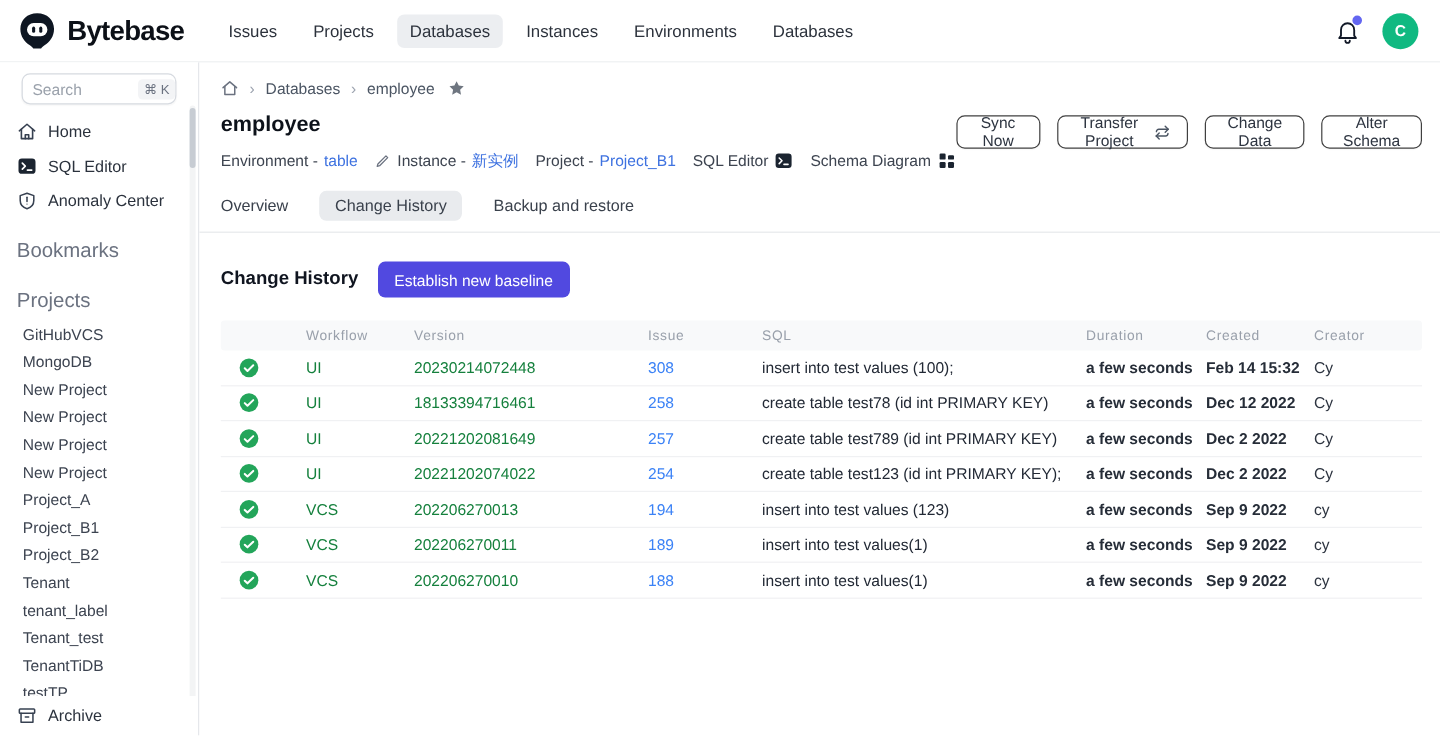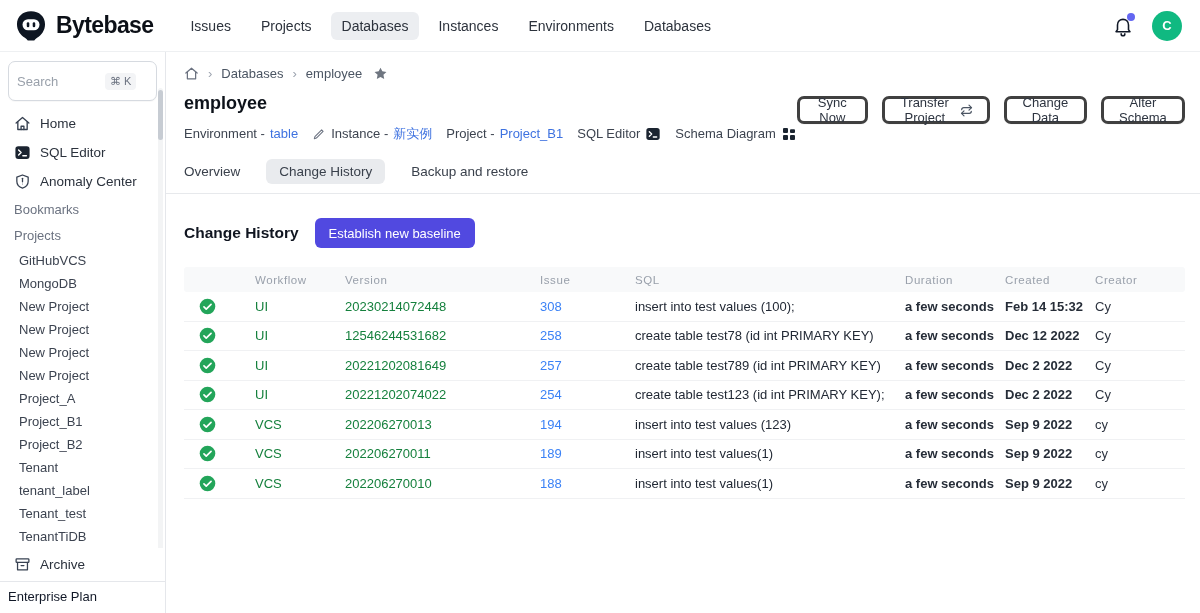--- a/index.html
+++ b/index.html
@@ -23,34 +23,34 @@
   .bell-dot { position:absolute; right:-1px; top:-2px; width:8px; height:8px; border-radius:50%; }
   .avatar { width:30px; height:30px; border-radius:50%; color:#fff; font-size:13px; font-weight:600;
     display:flex; align-items:center; justify-content:center; cursor:pointer; }
 
   
   .layout { display:flex; height:561px; }
 
   
   .sidebar { width:166px; min-width:166px; border-right:1px solid #e5e7eb; position:relative;
     padding-top:9px; background:#fff; }
-  .search-box { margin:0 8px; height:40px; border:1px solid #d6dae0; border-radius:7px;
+  .search-box { margin:0 18px; height:26px; border:1px solid #d6dae0; border-radius:7px;
     display:flex; align-items:center; padding:0 4px 0 8px; background:#fff;
     box-shadow:0 1px 1px rgba(0,0,0,.03); }
   .search-box input { border:none; outline:none; width:88px; font-size:13px; color:#374151;
     font-family:inherit; background:transparent; }
   .search-box input::placeholder { color:#9aa1ab; }
   .kbd { font-size:11px; color:#6b7280; background:#f3f4f6; border-radius:4px; padding:2px 5px;
     white-space:nowrap; }
   .side-main { margin-top:8px; }
   .side-item { display:flex; align-items:center; gap:9px; padding:6px 14px; font-size:13.5px;
     color:#2b323d; cursor:pointer; }
   .side-item .icon, .side-item .icon svg { width:17px; height:17px; }
   .side-item .icon { color:#374151; display:inline-flex; }
-  .section-label { font-size:13px; color:#6b7280; padding:5px 14px; margin-top:1px; }
+  .section-label { font-size:17px; color:#6b7280; padding:5px 14px; margin-top:12px; }
   .project-list { margin-top:1px; }
   .project-item { font-size:13px; color:#3c4350; padding:4px 14px 4px 19px; cursor:pointer;
     white-space:nowrap; }
   .side-scroll-track { position:absolute; right:2px; top:36px; height:514px; width:5px;
     background:#f3f4f5; border-radius:3px; }
   .side-scroll-thumb { position:absolute; right:2px; top:38px; height:50px; width:5px;
     background:#c7ccd3; border-radius:3px; cursor:grab; }
   .side-footer { position:absolute; left:0; right:0; bottom:0; background:#fff; }
   .side-footer .side-item { padding:8px 14px; }
   .plan-row { border-top:1px solid #e5e7eb; padding:7px 8px 9px 8px; font-size:13px;
@@ -71,21 +71,21 @@
   .meta-block { margin-top:8px; }
   .meta-row { display:flex; align-items:center; gap:14px; font-size:13px; color:#3d4450;
     line-height:23px; flex-wrap:nowrap; }
   .meta-pair { display:inline-flex; align-items:center; gap:5px; white-space:nowrap; }
   .meta-link { color:#3e72e0; cursor:pointer; }
   .meta-pair .icon { display:inline-flex; color:#6b7280; }
   .meta-pair .icon svg { width:14px; height:14px; }
   .meta-pair .icon.dark svg { width:16px; height:16px; }
   .actions { margin-left:auto; display:flex; gap:14px; padding-top:15px; }
   .btn { height:28px; display:inline-flex; align-items:center; gap:7px; padding:0 13px;
-    background:#fff; border:3px solid #404040; border-radius:7px; font-size:13px; font-weight:500;
+    background:#fff; border:1px solid #404040; border-radius:7px; font-size:13px; font-weight:500;
     color:#2d3440; cursor:pointer; box-shadow:0 1px 1px rgba(0,0,0,.03); font-family:inherit; }
   .btn .icon, .btn .icon svg { width:15px; height:15px; display:inline-flex; color:#4b5563; }
   .tabs { display:flex; align-items:center; gap:26px; margin-top:14px; padding-bottom:9px; }
   .tab { font-size:13.5px; color:#3a414c; cursor:pointer; padding:5px 0; border-radius:6px; }
   .tab.active { background:#e9ebee; padding:5px 13px; }
   .main-divider { border-bottom:1px solid #e7e9ec; }
 
   .content { padding:24px 15px 0 18px; }
   .section-head { display:flex; align-items:center; gap:16px; }
   .section-title { font-size:15.5px; font-weight:700; color:#101520; }
@@ -209,21 +209,20 @@
       <div class="side-item">
         <span class="icon">
           <svg viewBox="0 0 24 24" fill="none" stroke="currentColor" stroke-width="1.8" stroke-linecap="round" stroke-linejoin="round">
             <rect x="3" y="4" width="18" height="5" rx="1"></rect>
               <path d="M5 9v10.5h14V9"></path>
               <path d="M10 13.5h4"></path>
           </svg>
         </span>
         <span>Archive</span>
       </div>
-      <div class="plan-row">Enterprise Plan</div>
     </div>
   </aside>
 
   <main class="main">
     <div class="main-head">
       <div class="breadcrumb">
         <span class="icon">
           <svg viewBox="0 0 24 24" fill="none" stroke="currentColor" stroke-width="2" stroke-linecap="round" stroke-linejoin="round">
             <path d="M3 11.3 12 3.6l9 7.7"></path>
               <path d="M5.4 9.6v10.9h13.2V9.6"></path>
@@ -354,21 +353,21 @@
           <div class="tr row">
             <span class="td status">
               <span class="icon">
                 <svg viewBox="0 0 24 24">
                   <circle cx="12" cy="12" r="11" fill="#23a55a"></circle>
                   <path d="M7 12.6l3.2 3.1L17 9.1" stroke="#fff" stroke-width="2.4" fill="none" stroke-linecap="round" stroke-linejoin="round"></path>
                 </svg>
               </span>
             </span>
             <span class="td wf">UI</span>
-            <span class="td ver">12546244531682</span>
+            <span class="td ver">18133394716461</span>
             <span class="td issue"><a>258</a></span>
             <span class="td sql">create table test78 (id int PRIMARY KEY)</span>
             <span class="td dur">a few seconds</span>
             <span class="td created">Dec 12 2022</span>
             <span class="td creator">Cy</span>
           </div>
           <div class="tr row">
             <span class="td status">
               <span class="icon">
                 <svg viewBox="0 0 24 24">

